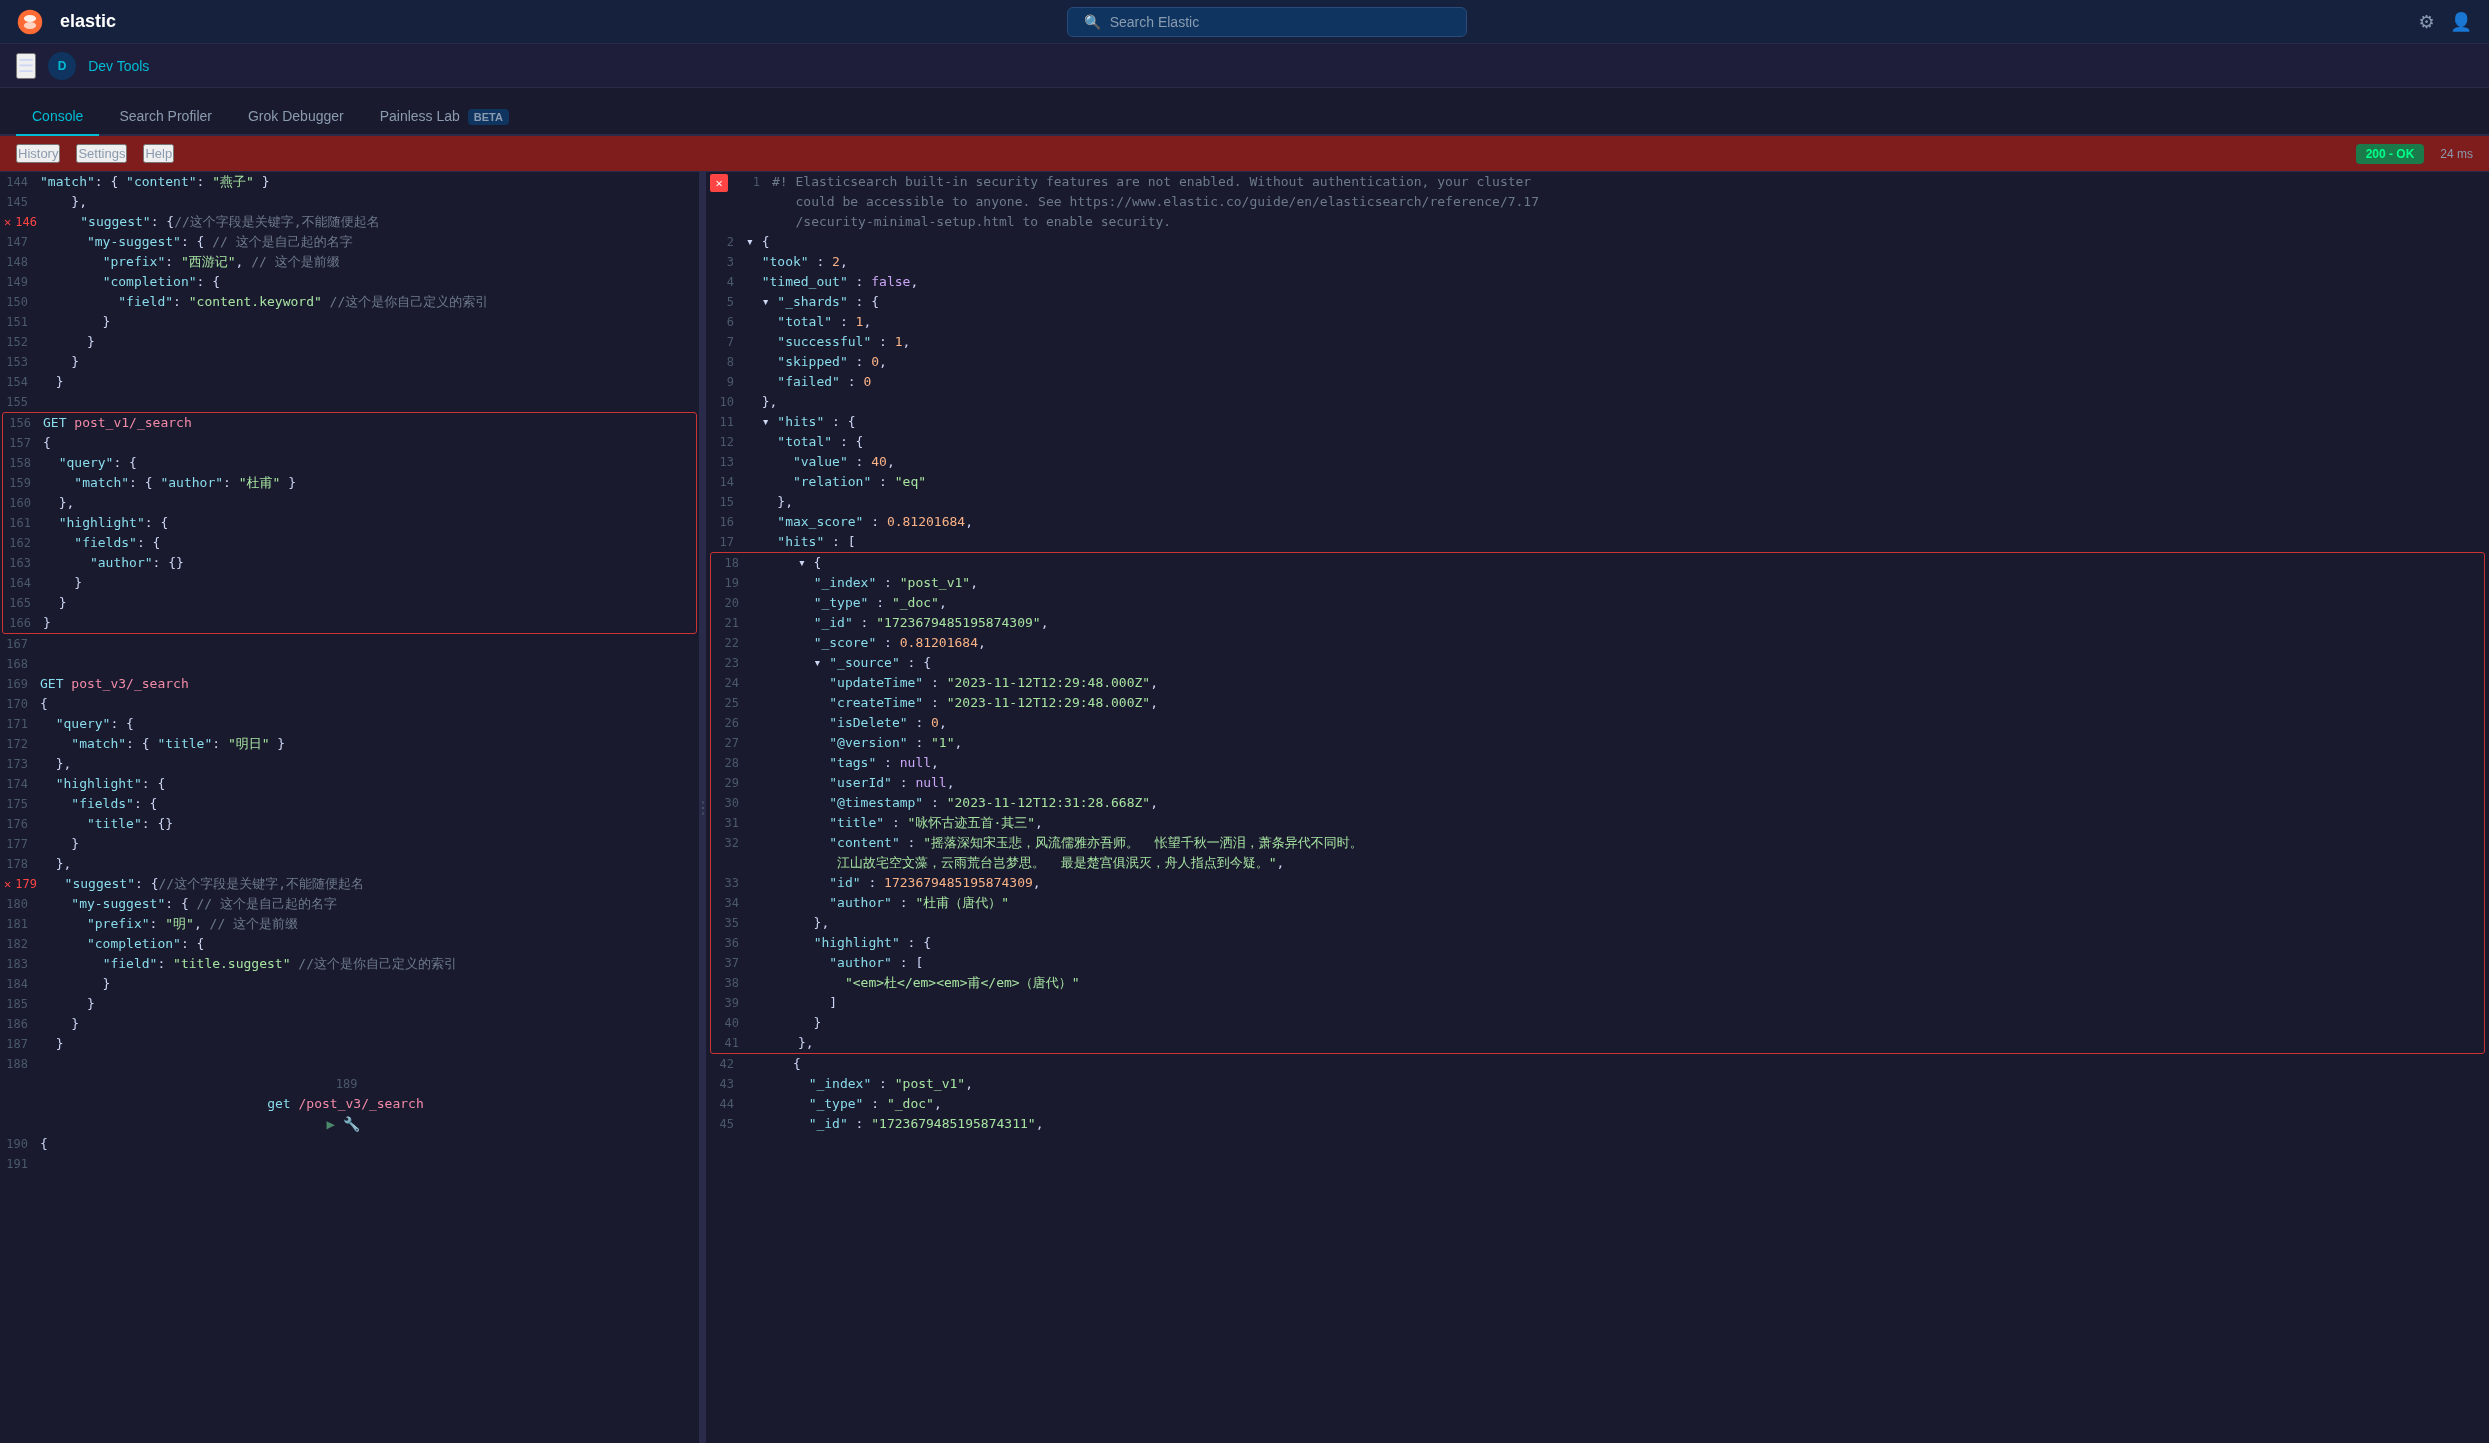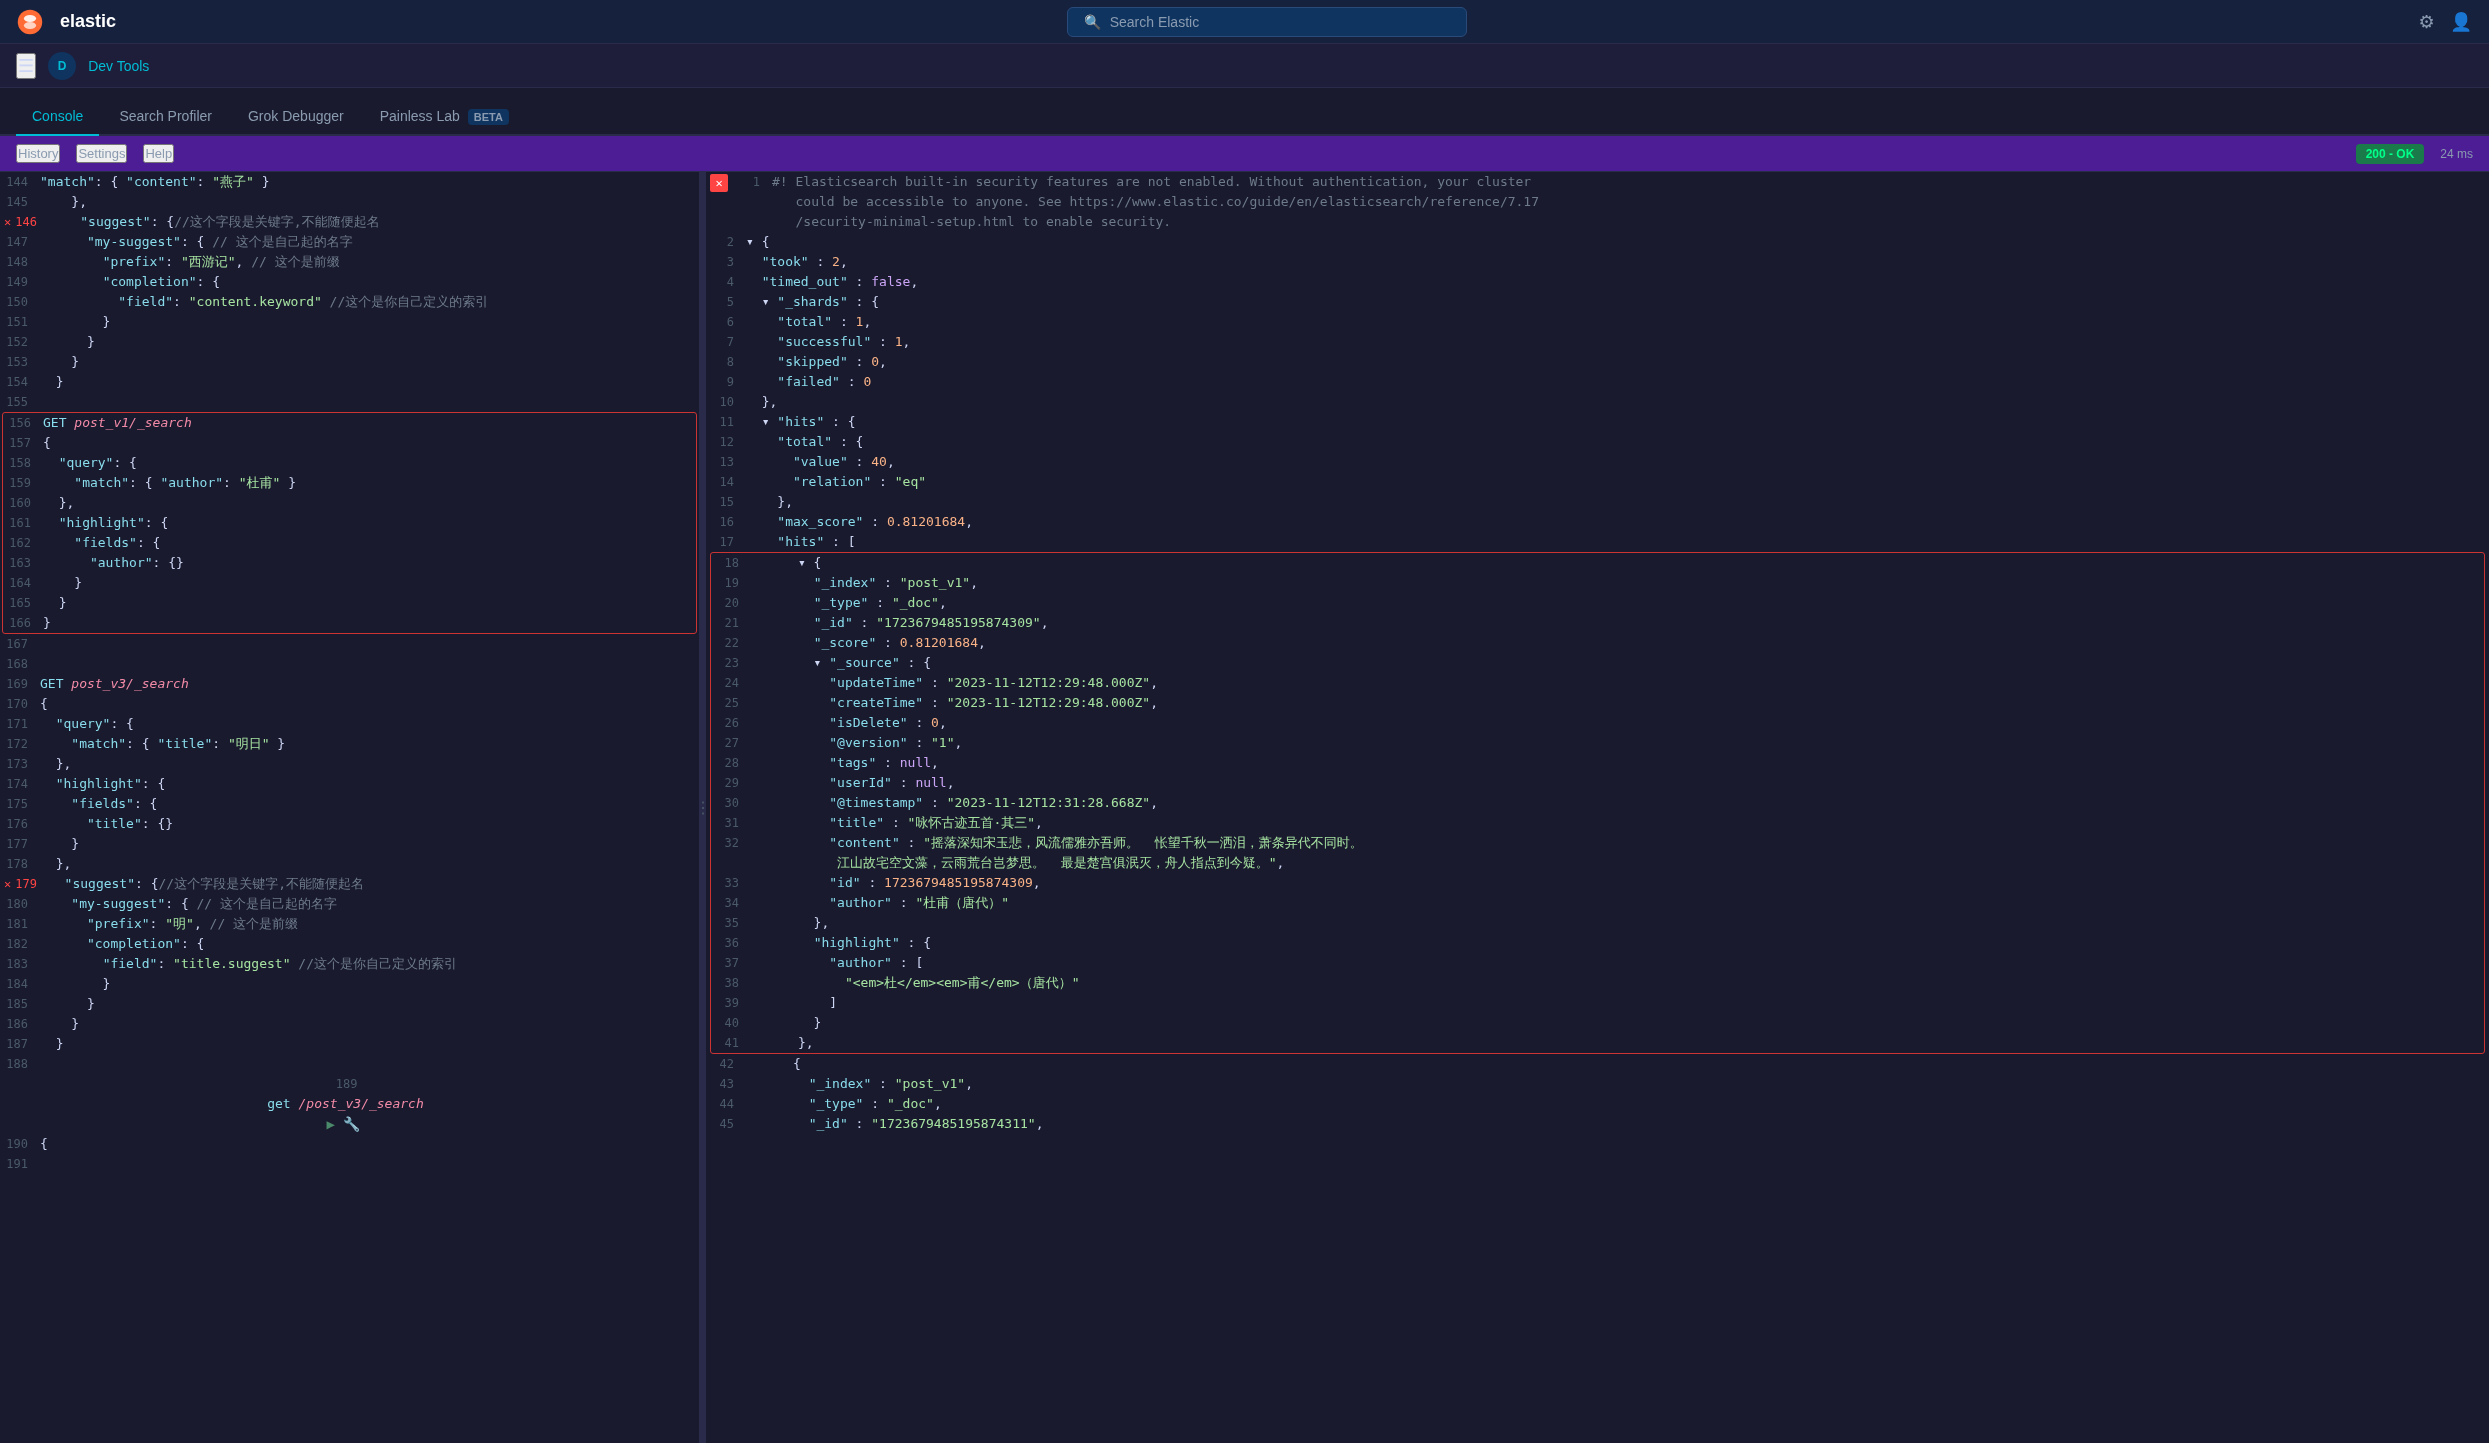--- a/index.html
+++ b/index.html
@@ -120,21 +120,21 @@
       color: #8a9bb0;
       border-radius: 4px;
       padding: 2px 6px;
       font-size: 11px;
       font-weight: bold;
       margin-left: 4px;
     }
 
     
     .sub-toolbar {
-      background: #4c1d95;
+      background: #7f1d1d;
       height: 36px;
       display: flex;
       align-items: center;
       padding: 0 16px;
       gap: 16px;
       border-bottom: 1px solid #2a2a4a;
     }
     .sub-toolbar-btn {
       color: #8a9bb0;
       font-size: 13px;
@@ -216,21 +216,21 @@
       white-space: pre;
     }
 
     
     .c-key { color: #89dceb; }
     .c-str { color: #a6e3a1; }
     .c-num { color: #fab387; }
     .c-bool { color: #cba6f7; }
     .c-comment { color: #6c7a8a; }
     .c-method { color: #89dceb; }
-    .c-url { color: #f38ba8; font-style: italic; }
+    .c-url { color: #f38ba8; }
     .c-punct { color: #cdd6f4; }
     .c-null { color: #cba6f7; }
 
     
     .resizer {
       width: 6px;
       background: #2a2a4a;
       cursor: col-resize;
       flex-shrink: 0;
       display: flex;

